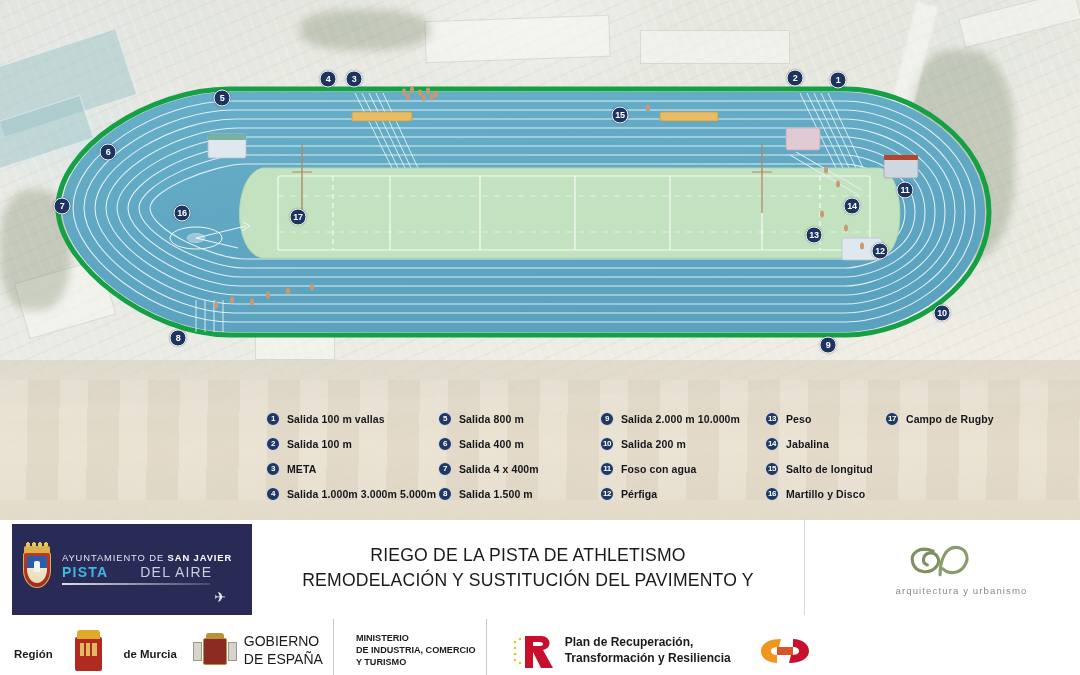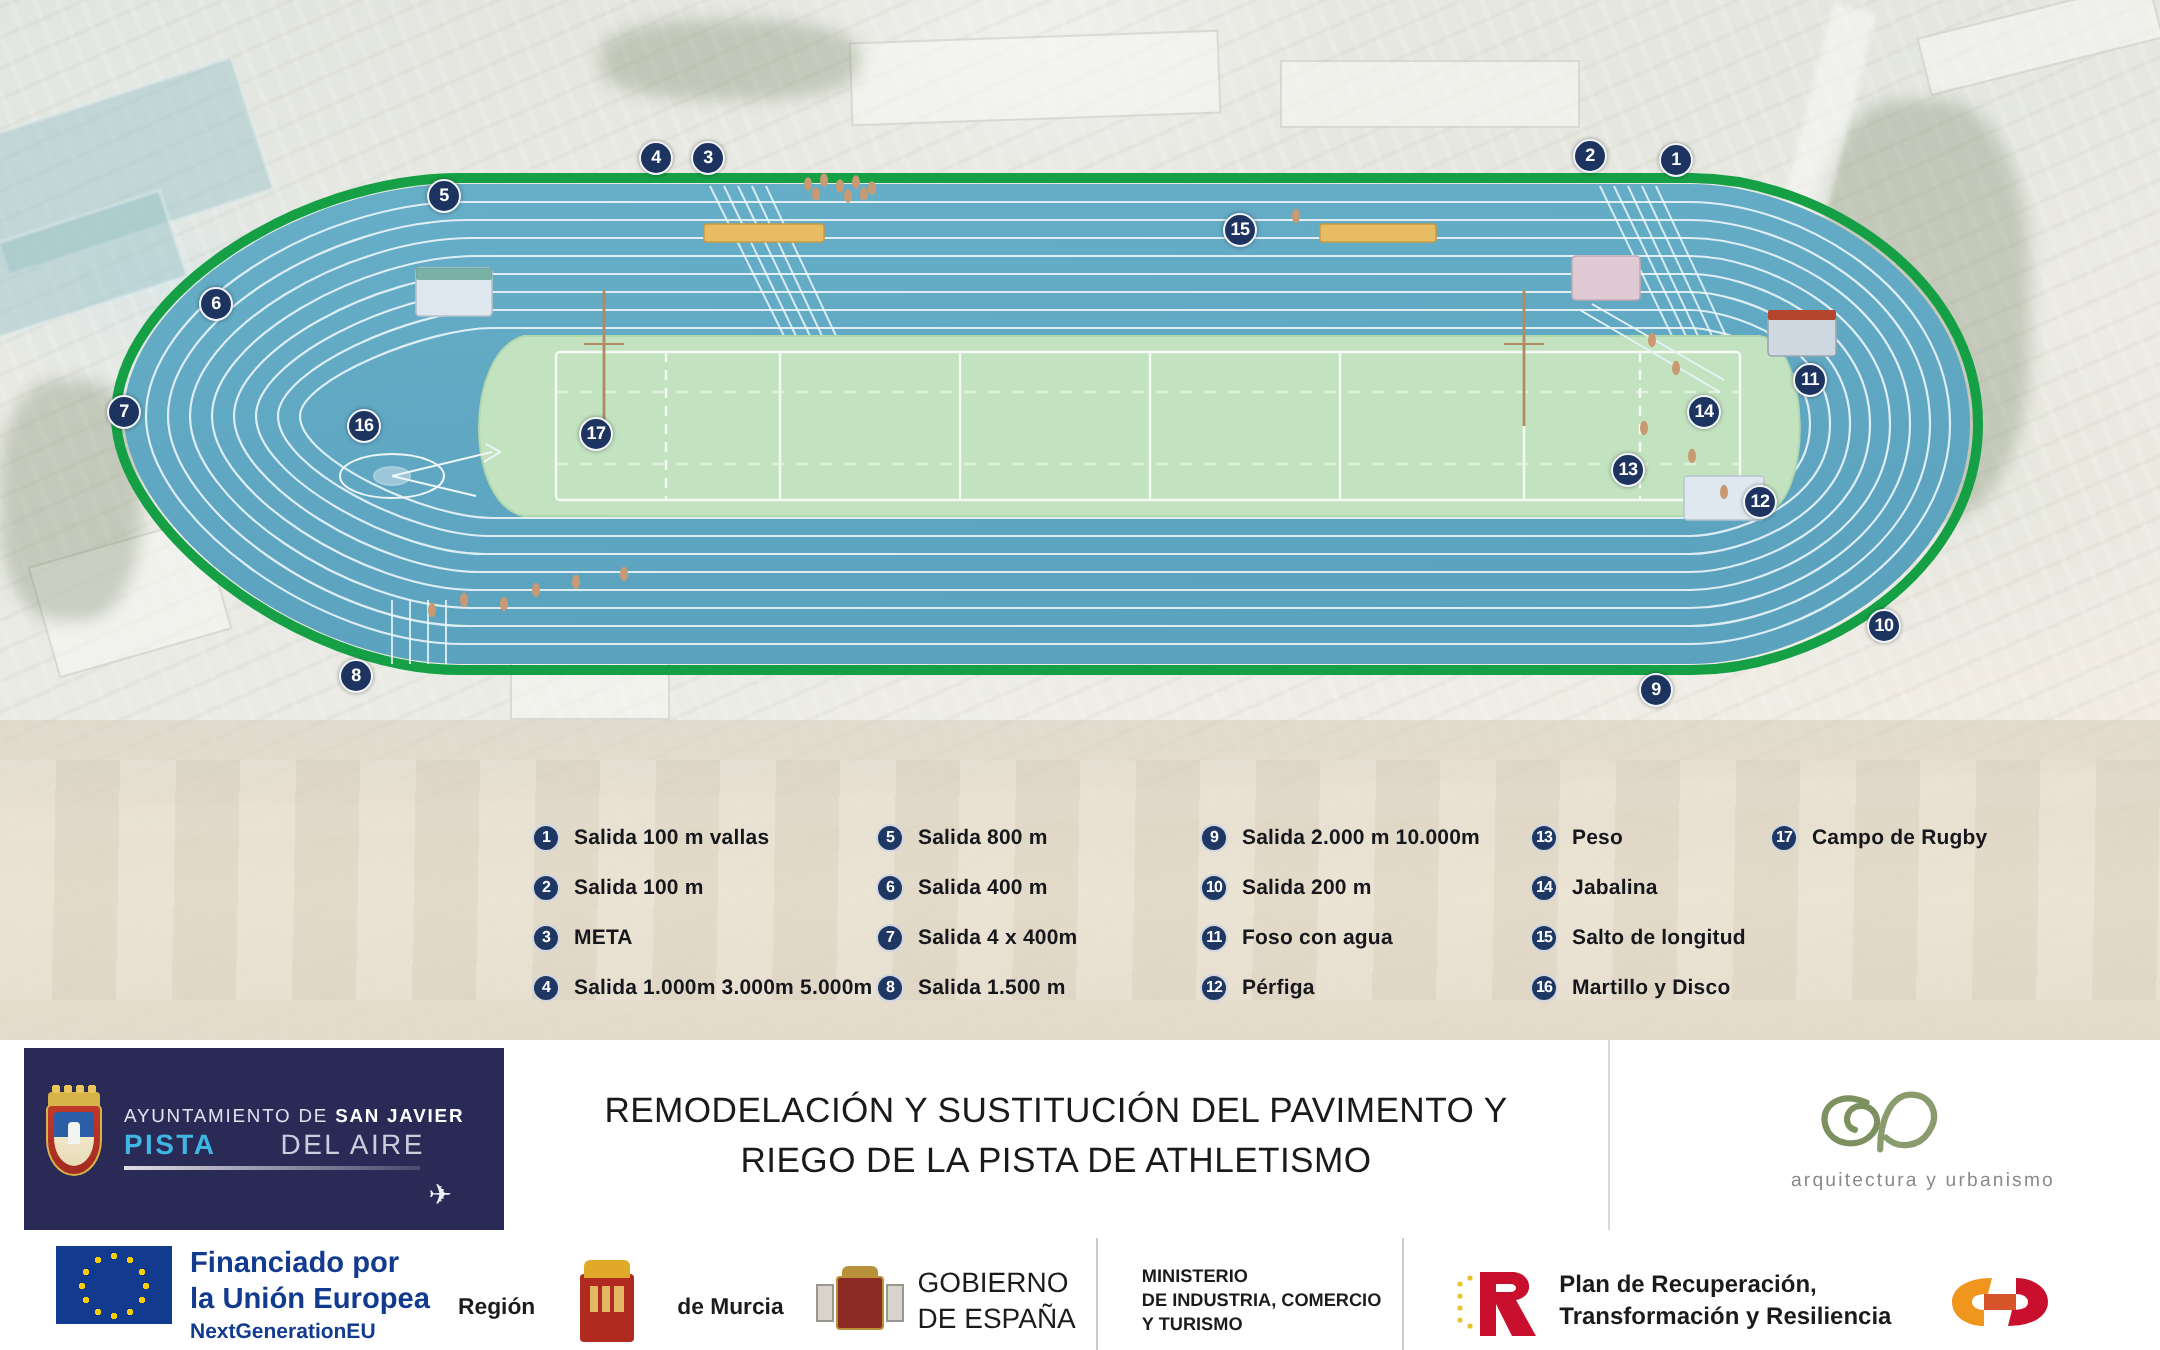--- a/index.html
+++ b/index.html
@@ -521,49 +521,39 @@
     </div>
     <div class="txt">
       <div class="sj-l1"><span>AYUNTAMIENTO DE </span><b>SAN JAVIER</b></div>
       <div class="sj-l2"><span class="c">PISTA</span><span class="d"> DEL AIRE</span></div>
       <div class="sj-rule"></div>
     </div>
     <div class="sj-plane">✈</div>
   </div>
 
   <div id="title-center">
+    <div class="ln">RIEGO DE LA PISTA DE ATHLETISMO</div>
     <div class="ln">REMODELACIÓN Y SUSTITUCIÓN DEL PAVIMENTO Y</div>
-    <div class="ln">RIEGO DE LA PISTA DE ATHLETISMO</div>
   </div>
 
   <div id="logo-espacius">
     <div class="esp-row">
       <svg class="esp-mark" viewBox="0 0 80 44">
         <path d="M30 12 C16 6 6 14 9 24 C12 34 26 36 33 28 C39 21 33 12 25 14 C19 16 18 24 24 26" fill="none" stroke="#7d9160" stroke-width="3.2" stroke-linecap="round"></path>
         <path d="M37 36 C37 20 43 8 53 8 C63 8 68 18 62 27 C57 35 46 36 40 30" fill="none" stroke="#8a9c6e" stroke-width="3.2" stroke-linecap="round"></path>
       </svg>
     </div>
     <div class="esp-sub">arquitectura y urbanismo</div>
   </div>
 </div>
 
 <div id="funding-topstrip"></div>
 
 <div id="funding">
 
-  <div class="eu-block">
-    <div class="eu-flag">
-        <i></i>
-      </div>
-    <div class="eu-txt">
-      <div class="a">Financiado por</div>
-      <div class="a">la Unión Europea</div>
-      <div class="b">NextGenerationEU</div>
-    </div>
-  </div>
 
   <div class="murcia-block">
     <div class="w">Región</div>
     <div class="murcia-crest">
         <i></i>
       </div>
     <div class="w">de Murcia</div>
   </div>
 
 

